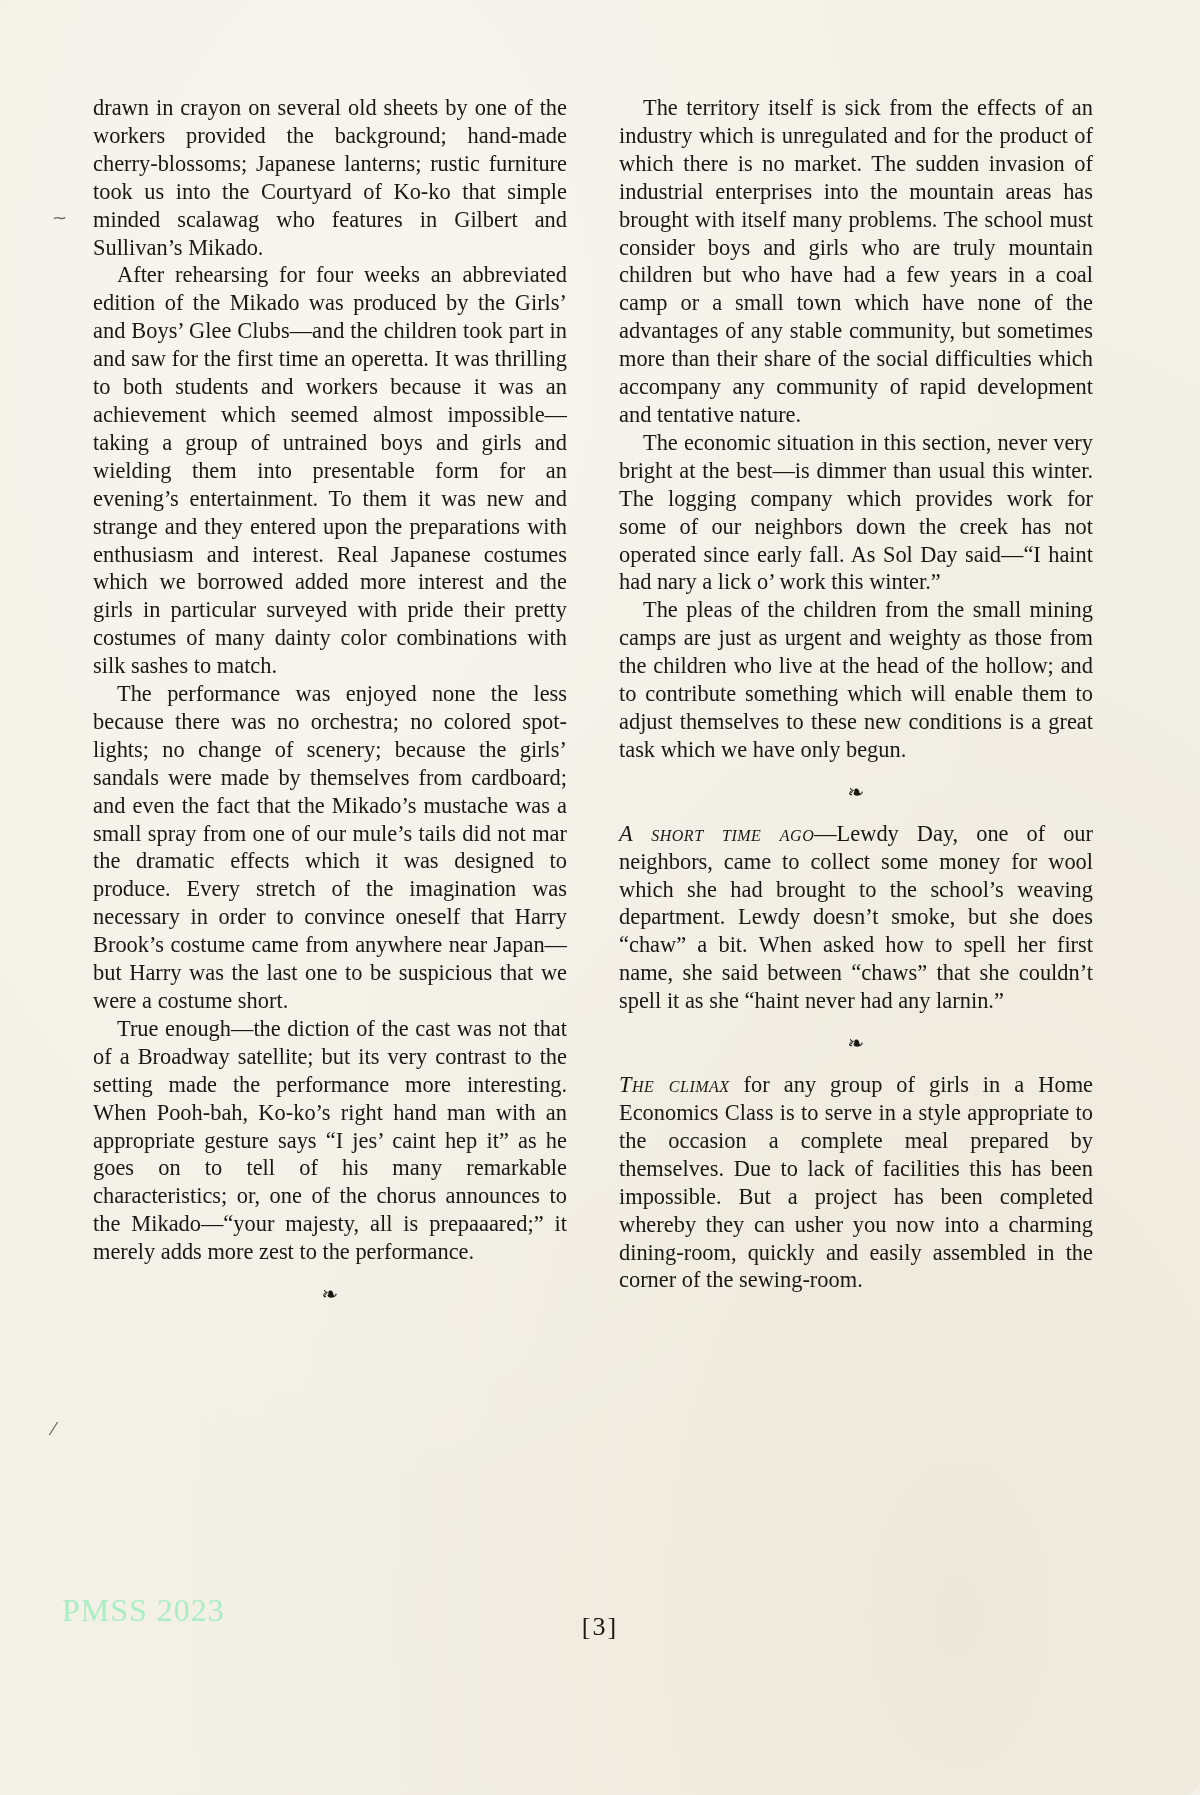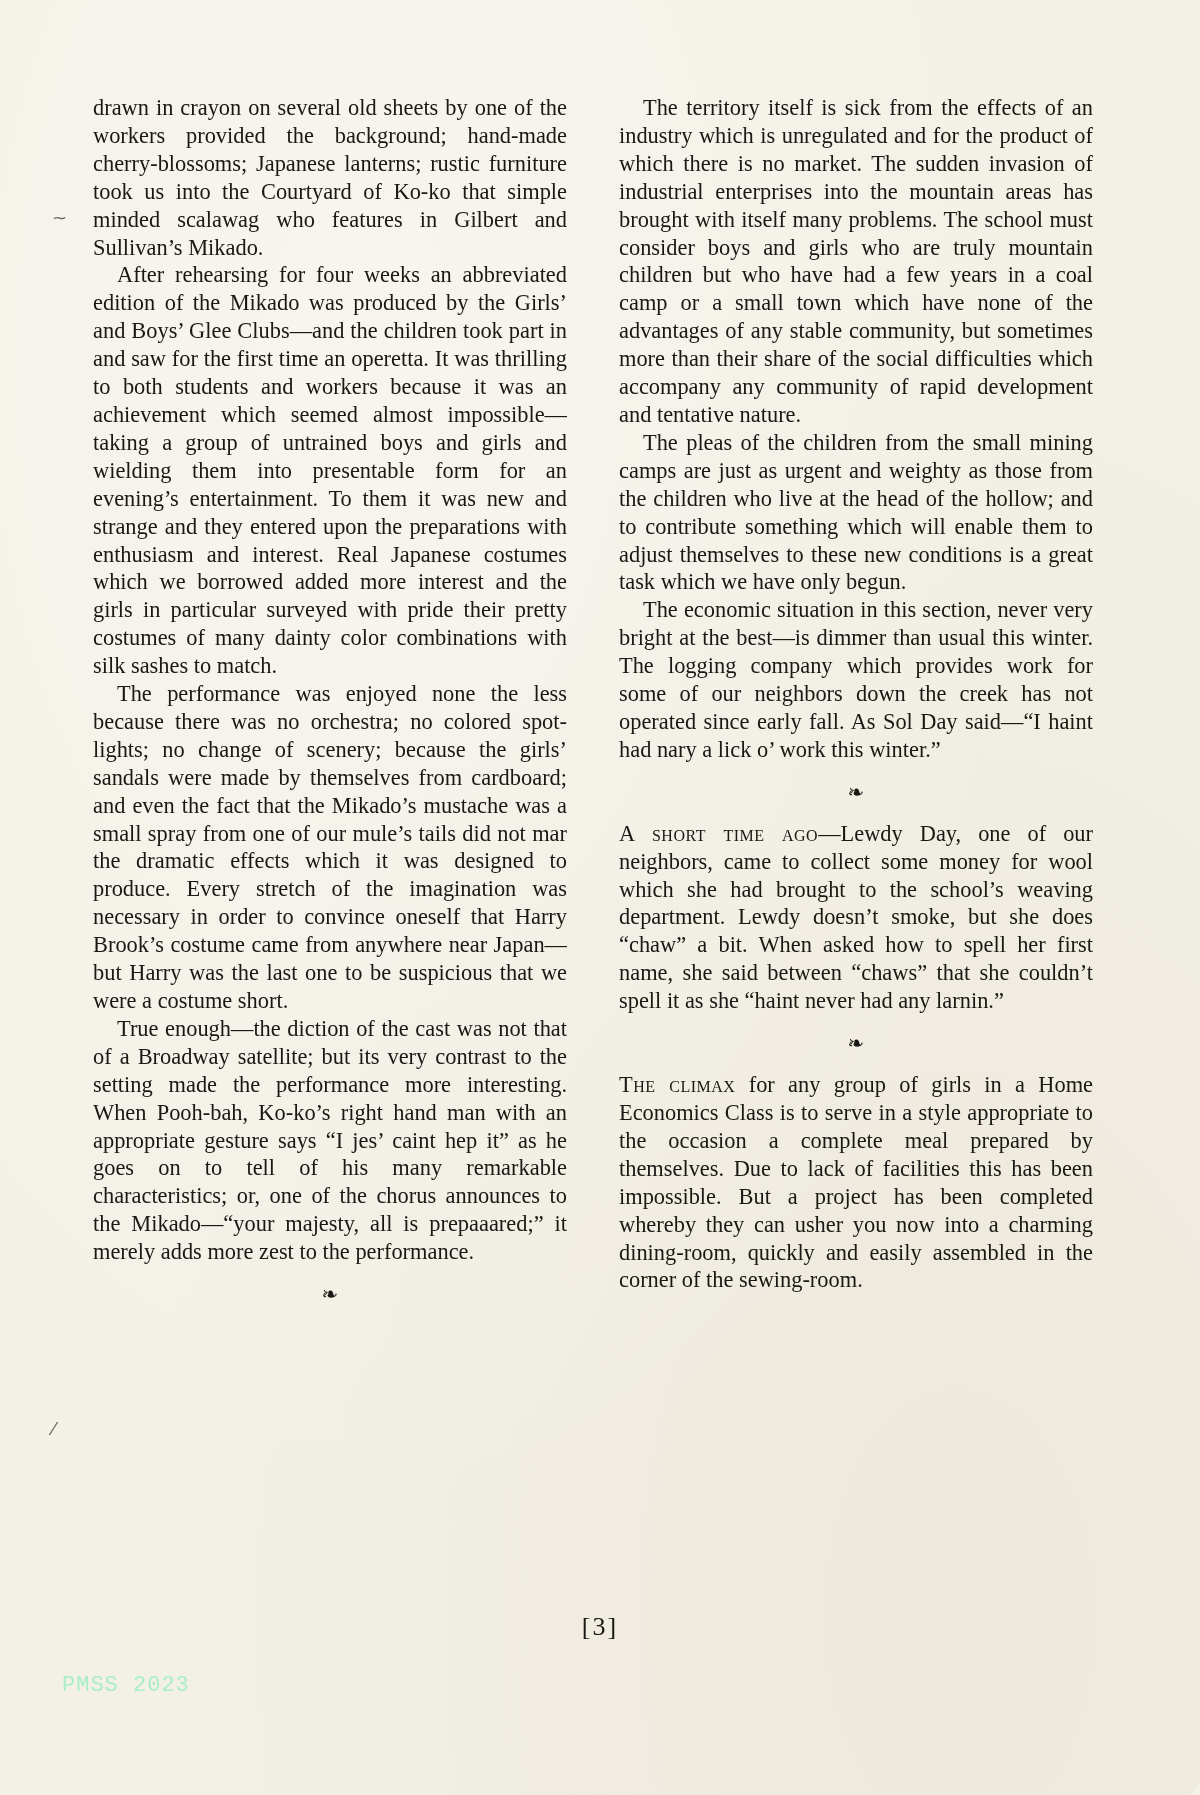--- a/index.html
+++ b/index.html
@@ -26,43 +26,43 @@
     font-size: 22.4px;
     line-height: 27.9px;
     text-align: justify;
     hyphens: manual;
   }
   .col-left { left: 93px; }
   .col-right { left: 619px; width: 474px; }
   .para { margin: 0; text-indent: 24px; }
   .para.first { text-indent: 0; }
   .para.noindent { text-indent: 0; }
-  .smallcaps { font-variant: small-caps; letter-spacing: 0.5px; }
+  .smallcaps { font-variant: small-caps; letter-spacing: 0.5px; font-style: italic; }
   .ornament {
     text-align: center;
     font-size: 20px;
     line-height: 28px;
     height: 28px;
     margin: 0;
     color: #1a1714;
   }
   .spacer-sm { height: 14px; }
   .folio {
     position: absolute;
     left: 0; width: 1200px;
     top: 1612px;
     text-align: center;
     font-size: 26px;
     letter-spacing: 2px;
   }
   .watermark {
     position: absolute;
-    left: 62px; top: 1673px;
-    font-family: Liberation Mono, monospace;
-    font-size: 22px;
+    left: 62px; top: 1592px;
+    font-family: Liberation Serif, serif;
+    font-size: 32px;
     color: #a9eec6;
     letter-spacing: 1px;
   }
   .margin-mark {
     position: absolute; color: #6e6a62; font-size: 18px;
     font-family: "DejaVu Sans", sans-serif;
   }
 </style>
 </head>
 <body>
@@ -74,22 +74,22 @@
     <p class="para">After rehearsing for four weeks an abbreviated edition of the Mikado was produced by the Girls’ and Boys’ Glee Clubs—and the children took part in and saw for the first time an operetta. It was thrilling to both students and workers because it was an achievement which seemed almost impossible—taking a group of untrained boys and girls and wielding them into presentable form for an evening’s entertainment. To them it was new and strange and they entered upon the preparations with enthusiasm and interest. Real Japanese costumes which we borrowed added more interest and the girls in particular surveyed with pride their pretty costumes of many dainty color combinations with silk sashes to match.</p>
     <p class="para">The performance was enjoyed none the less because there was no orchestra; no colored spot-lights; no change of scenery; because the girls’ sandals were made by themselves from cardboard; and even the fact that the Mikado’s mustache was a small spray from one of our mule’s tails did not mar the dramatic effects which it was designed to produce. Every stretch of the imagination was necessary in order to convince oneself that Harry Brook’s costume came from anywhere near Japan—but Harry was the last one to be suspicious that we were a costume short.</p>
     <p class="para">True enough—the diction of the cast was not that of a Broadway satellite; but its very contrast to the setting made the performance more interesting. When Pooh-bah, Ko-ko’s right hand man with an appropriate gesture says “I jes’ caint hep it” as he goes on to tell of his many remarkable characteristics; or, one of the chorus announces to the Mikado—“your majesty, all is prepaaared;” it merely adds more zest to the performance.</p>
     <div class="spacer-sm"></div>
     <p class="ornament">❧</p>
     <div class="spacer-sm"></div>
   </div>
 
   <div class="column col-right">
     <p class="para">The territory itself is sick from the effects of an industry which is unregulated and for the product of which there is no market. The sudden invasion of industrial enterprises into the mountain areas has brought with itself many problems. The school must consider boys and girls who are truly mountain children but who have had a few years in a coal camp or a small town which have none of the advantages of any stable community, but sometimes more than their share of the social difficulties which accompany any community of rapid development and tentative nature.</p>
+    <p class="para">The economic situation in this section, never very bright at the best—is dimmer than usual this winter. The logging company which provides work for some of our neighbors down the creek has not operated since early fall. As Sol Day said—“I haint had nary a lick o’ work this winter.”</p>
     <p class="para">The pleas of the children from the small mining camps are just as urgent and weighty as those from the children who live at the head of the hollow; and to contribute something which will enable them to adjust themselves to these new conditions is a great task which we have only begun.</p>
-    <p class="para">The economic situation in this section, never very bright at the best—is dimmer than usual this winter. The logging company which provides work for some of our neighbors down the creek has not operated since early fall. As Sol Day said—“I haint had nary a lick o’ work this winter.”</p>
     <div class="spacer-sm"></div>
     <p class="ornament">❧</p>
     <div class="spacer-sm"></div>
     <p class="para noindent"><span class="smallcaps">A short time ago</span><span>—Lewdy Day, one of our neighbors, came to collect some money for wool which she had brought to the school’s weaving department. Lewdy doesn’t smoke, but she does “chaw” a bit. When asked how to spell her first name, she said between “chaws” that she couldn’t spell it as she “haint never had any larnin.”</span></p>
     <div class="spacer-sm"></div>
     <p class="ornament">❧</p>
     <div class="spacer-sm"></div>
     <p class="para noindent"><span class="smallcaps">The climax</span><span> for any group of girls in a Home Economics Class is to serve in a style appropriate to the occasion a complete meal prepared by themselves. Due to lack of facilities this has been impossible. But a project has been completed whereby they can usher you now into a charming dining-room, quickly and easily assembled in the corner of the sewing-room.</span></p>
   </div>
 

